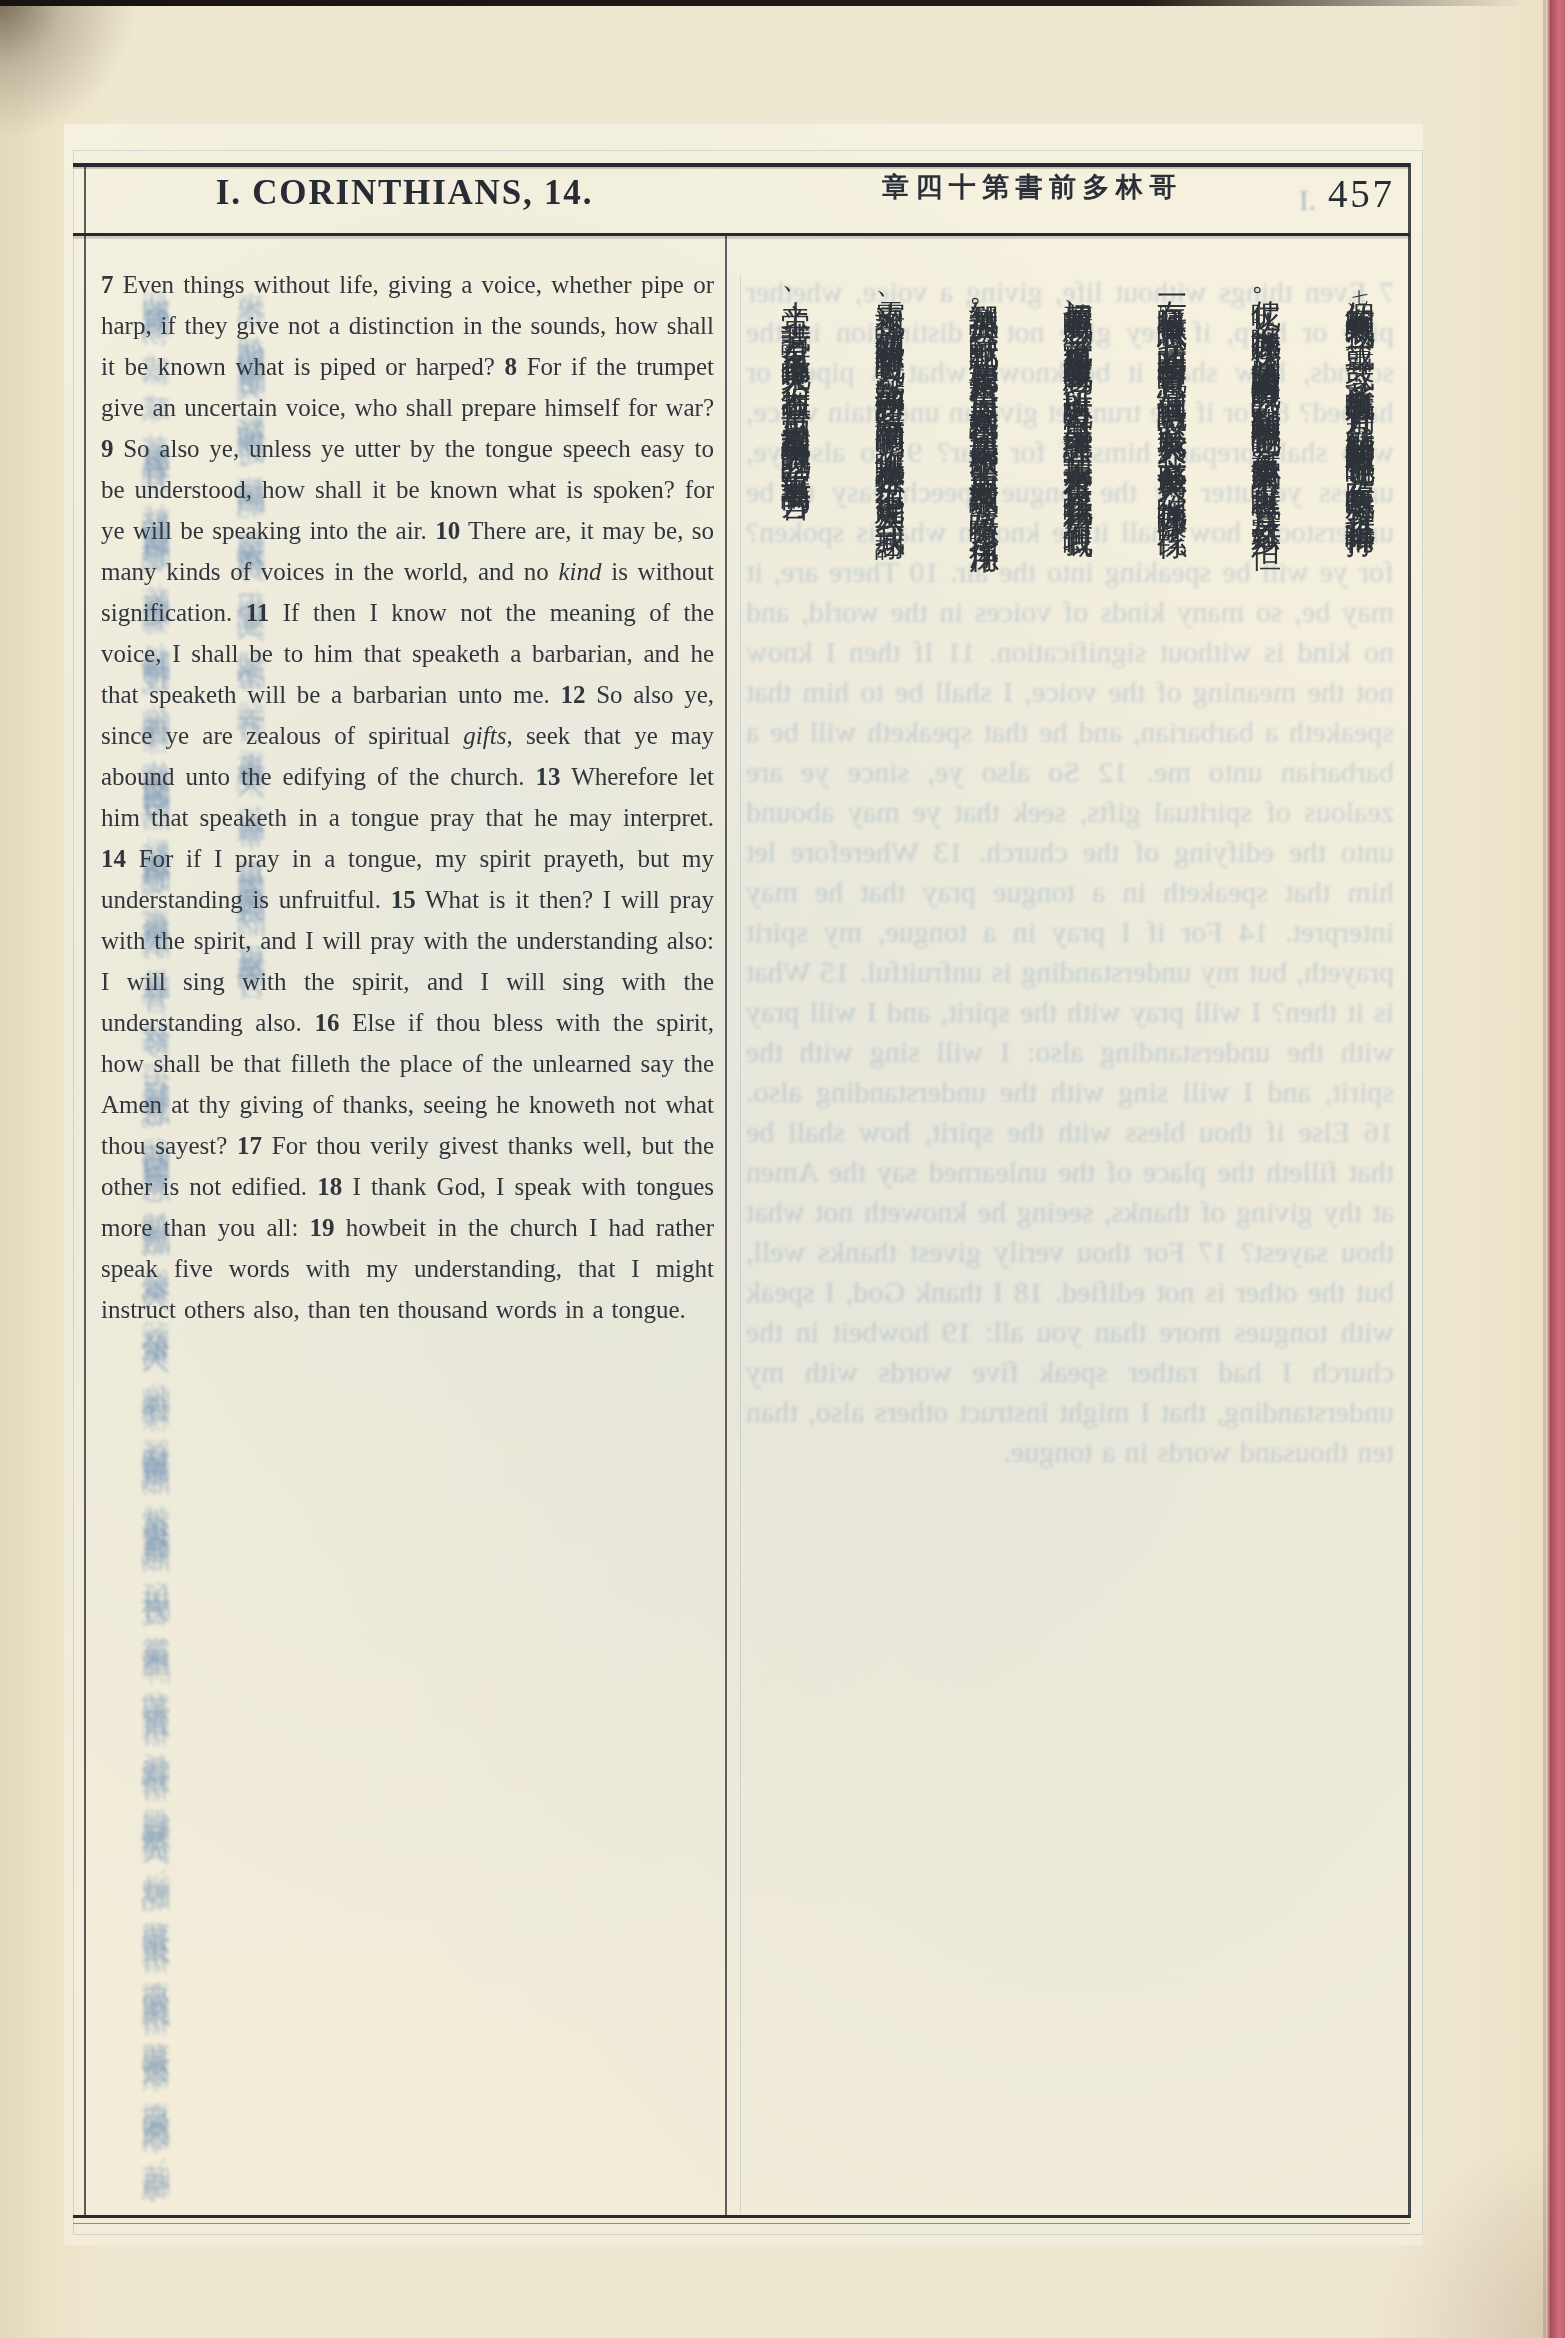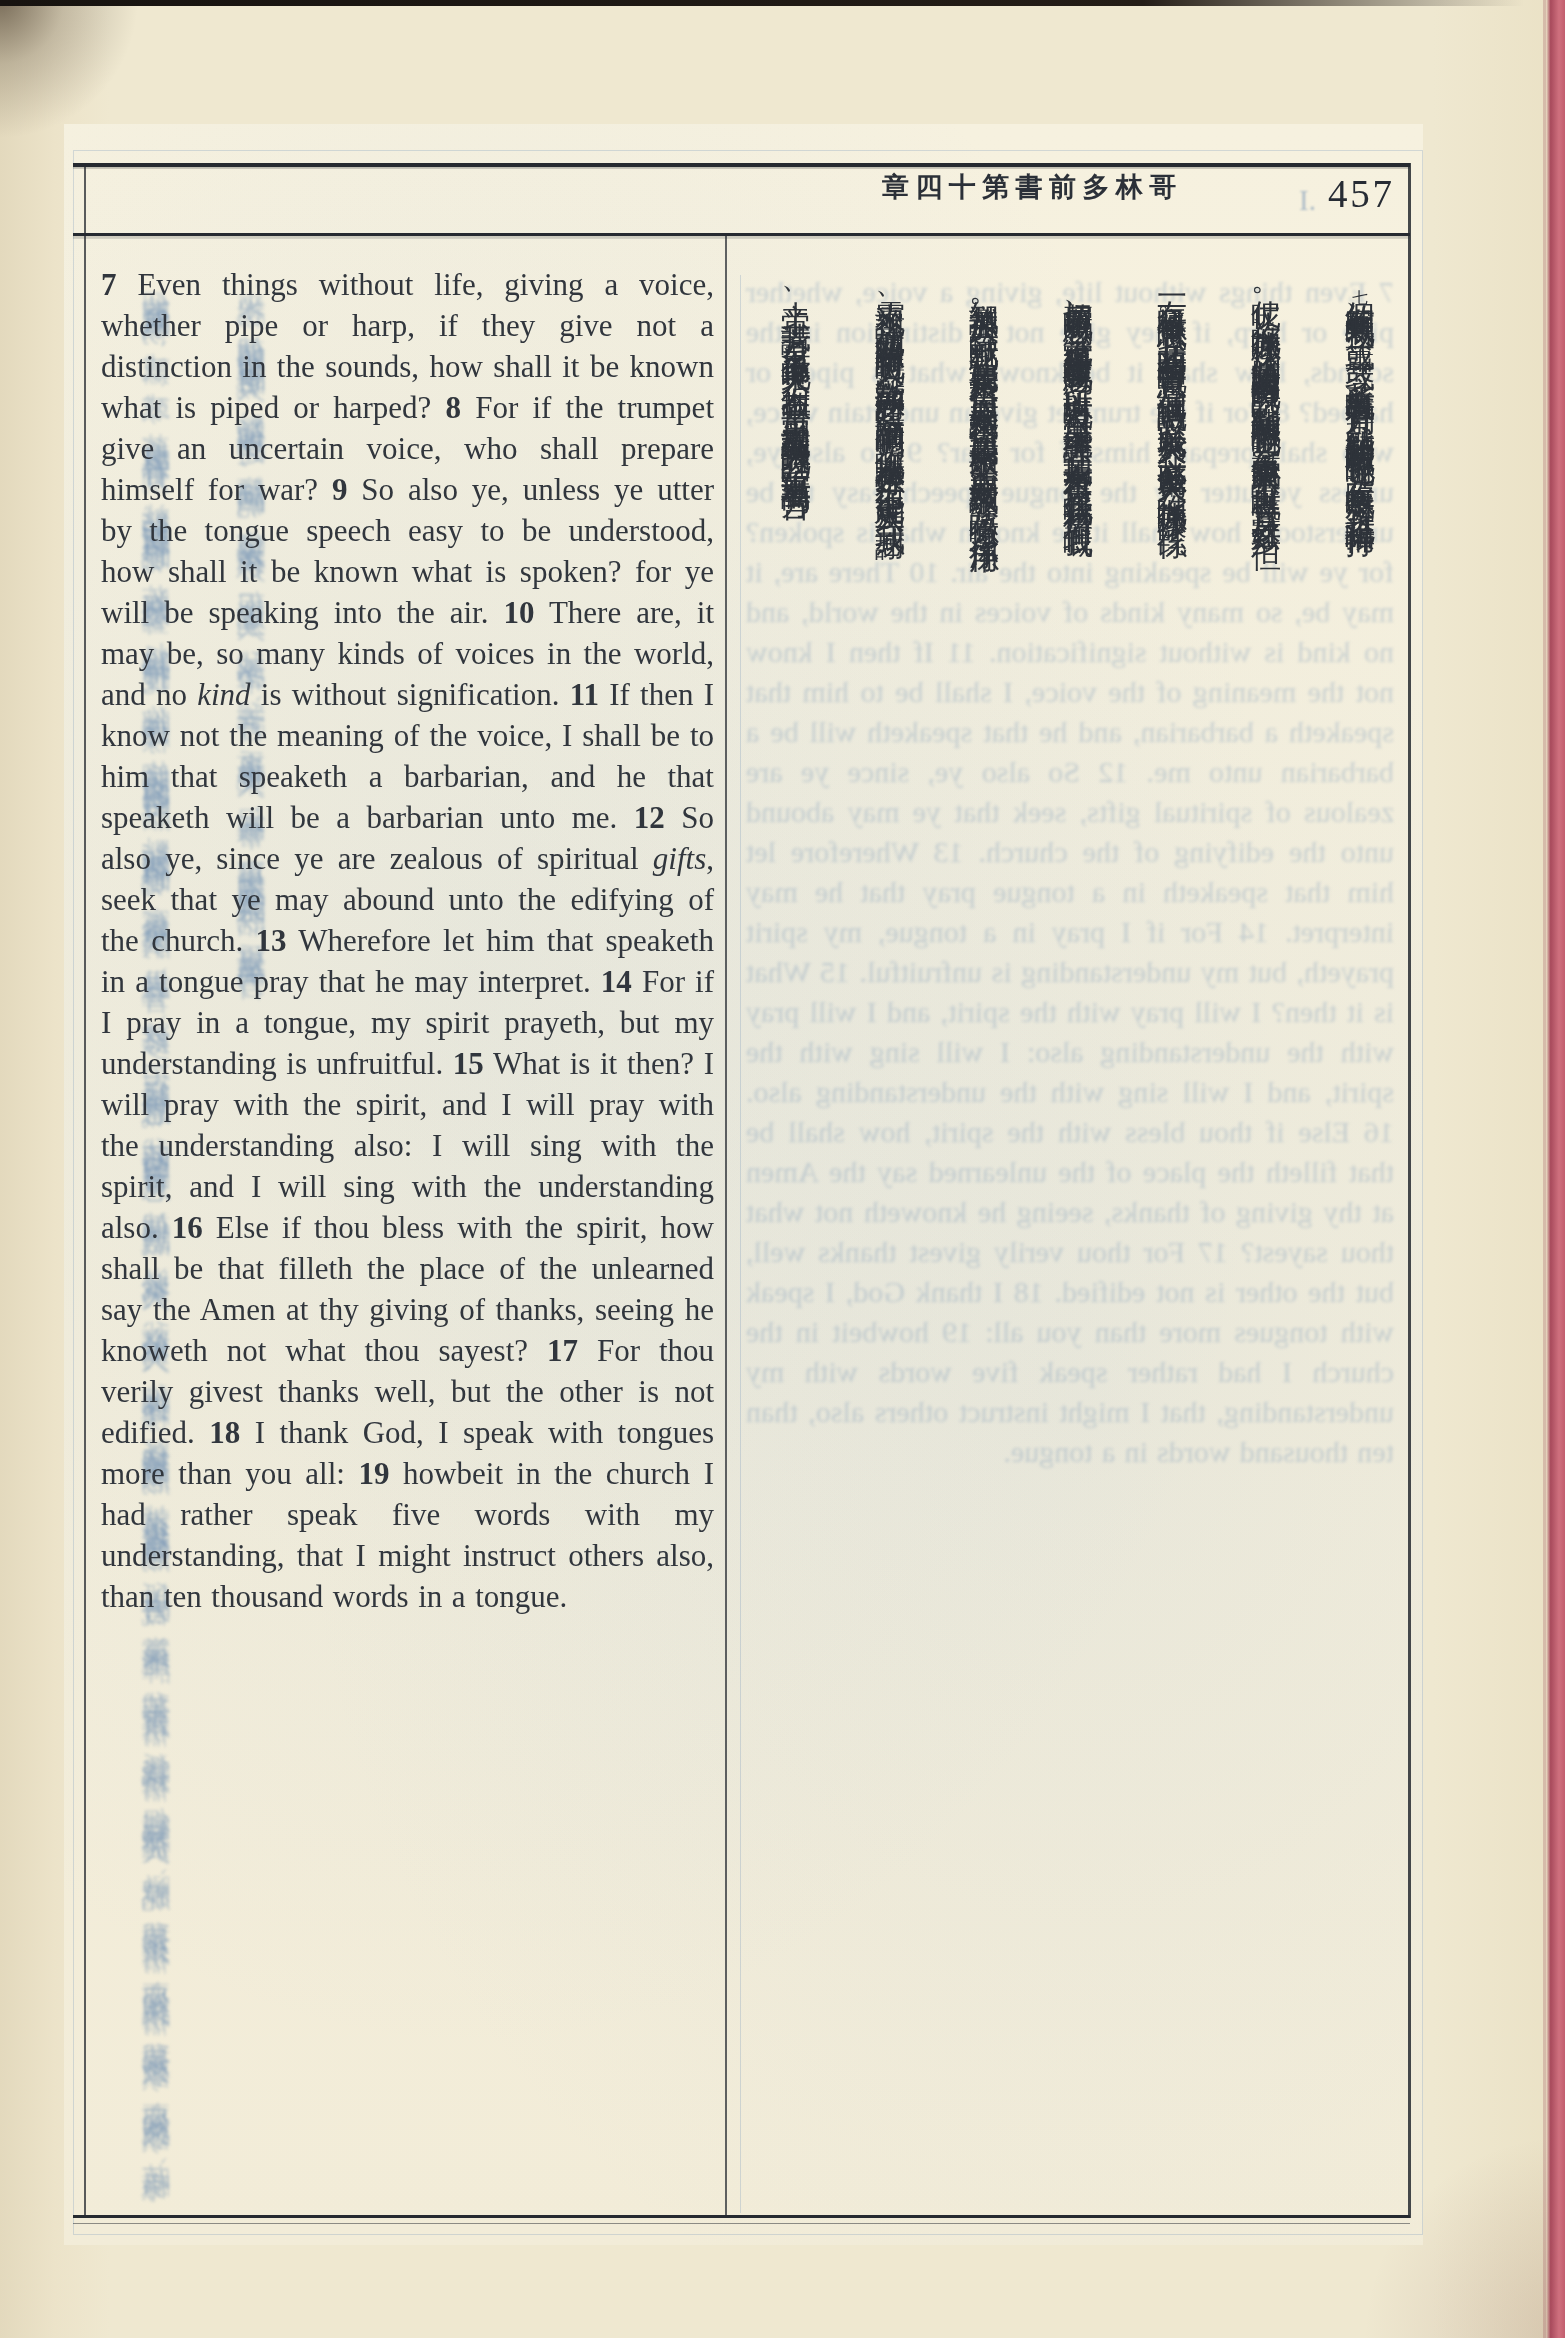--- a/index.html
+++ b/index.html
@@ -43,21 +43,21 @@
   .header-left{position:absolute;left:85px;top:173px;width:639px;text-align:center;
     font-size:35px;font-weight:bold;letter-spacing:1.8px;color:#272c34;white-space:nowrap;}
   .header-right{position:absolute;left:882px;top:169px;width:432px;
     font-size:27px;font-weight:bold;letter-spacing:6.4px;color:#2b3038;white-space:nowrap;}
   .header-ghost{position:absolute;left:1299px;top:184px;font-size:29px;color:rgba(115,145,180,.55);
     filter:blur(0.9px);}
   .page-number{position:absolute;left:1328px;top:171px;font-size:39px;font-weight:normal;color:#272c34;letter-spacing:2.8px;}
 
   
   .en-col{position:absolute;left:101px;top:264px;width:613px;
-    font-size:31px;line-height:41px;text-align:justify;color:#31363d;
+    font-size:25px;line-height:41px;text-align:justify;color:#31363d;
     word-spacing:1.8px;}
   .en-col .b{font-weight:bold;}
   .en-col .i{font-style:italic;}
 
   
   .cn-cols{position:absolute;right:190px;top:277px;height:1947px;
     display:flex;flex-direction:row-reverse;justify-content:flex-start;gap:63px;}
   .cn-col{writing-mode:vertical-rl;text-orientation:upright;
     font-size:30px;line-height:31px;letter-spacing:2.8px;color:#2e333a;white-space:nowrap;}
   .cn-col .pu{display:inline-block;height:15.6px;line-height:9.2px;letter-spacing:0;overflow:visible;}
@@ -89,20 +89,21 @@
 
   <div class="rule rule-top"></div>
   <div class="rule rule-under-header"></div>
   <div class="rule rule-left"></div>
   <div class="rule rule-right"></div>
   <div class="rule rule-bottom"></div>
   <div class="rule rule-bottom2"></div>
   <div class="rule rule-divider"></div>
   <div class="blue-divider"></div>
 
+  <div class="header-left">I. CORINTHIANS, 14.</div>
   <div class="header-right">章四十第書前多林哥</div>
   <div class="header-ghost">I.</div>
   <div class="page-number">457</div>
 
   <div class="en-col"><span class="b">7</span><span> Even things without life, giving a voice, whether pipe or harp, if they give not a distinction in the sounds, how shall it be known what is piped or harped?  </span><span class="b">8</span><span> For if the trumpet give an uncertain voice, who shall prepare himself for war?  </span><span class="b">9</span><span> So also ye, unless ye utter by the tongue speech easy to be understood, how shall it be known what is spoken? for ye will be speaking into the air. </span><span class="b">10</span><span> There are, it may be, so many kinds of voices in the world, and no </span><span class="i">kind</span><span> is without signification.  </span><span class="b">11</span><span> If then I know not the meaning of the voice, I shall be to him that speaketh a barbarian, and he that speaketh will be a barbarian unto me.  </span><span class="b">12</span><span> So also ye, since ye are zealous of spiritual </span><span class="i">gifts</span><span>, seek that ye may abound unto the edifying of the church.  </span><span class="b">13</span><span> Wherefore let him that speaketh in a tongue pray that he may interpret.  </span><span class="b">14</span><span> For if I pray in a tongue, my spirit prayeth, but my understanding is unfruitful.  </span><span class="b">15</span><span> What is it then? I will pray with the spirit, and I will pray with the understanding also: I will sing with the spirit, and I will sing with the understanding also.  </span><span class="b">16</span><span> Else if thou bless with the spirit, how shall be that filleth the place of the unlearned say the Amen at thy giving of thanks, seeing he knoweth not what thou sayest?  </span><span class="b">17</span><span> For thou verily givest thanks well, but the other is not edified.  </span><span class="b">18</span><span> I thank God, I speak with tongues more than you all:  </span><span class="b">19</span><span> howbeit in the church I had rather speak five words with my understanding, that I might instruct others also, than ten thousand words in a tongue.</span></div>
 
   <div class="cn-cols">
       <div class="cn-col"><span class="vmark">七</span>個的有聲無氣嘅物<span class="pu">、</span>或簫<span class="pu">、</span>或琴<span class="pu">、</span>若所發出嘅聲音冇分別<span class="pu">、</span>就點能知所吹所彈嘅係乜嘢呢<span class="pu">。</span><span class="vmark">八</span>若吹無定嘅號聲<span class="pu">、</span>乜誰噲預備打</div>
       <div class="cn-col">仗呢<span class="pu">。</span><span class="vmark">九</span>你哋亦係噉樣<span class="pu">、</span>條脷若唔講容易明白嘅說話<span class="pu">、</span>點能知所講嘅係乜嘢呢<span class="pu">、</span>實係向空氣來講呎<span class="pu">。</span><span class="vmark">十</span>世界嘅聲音<span class="pu">、</span>雖然好多<span class="pu">、</span>但</div>
       <div class="cn-col">冇一樣唔係有意思嘅<span class="pu">。</span><span class="vmark">十一</span>我若唔明白個聲音嘅意思<span class="pu">、</span>就個個講話嘅<span class="pu">、</span>必以我爲夷人<span class="pu">、</span>我亦必以佢爲夷人<span class="pu">。</span><span class="vmark">十二</span>你哋亦係噉樣<span class="pu">、</span>旣係</div>

